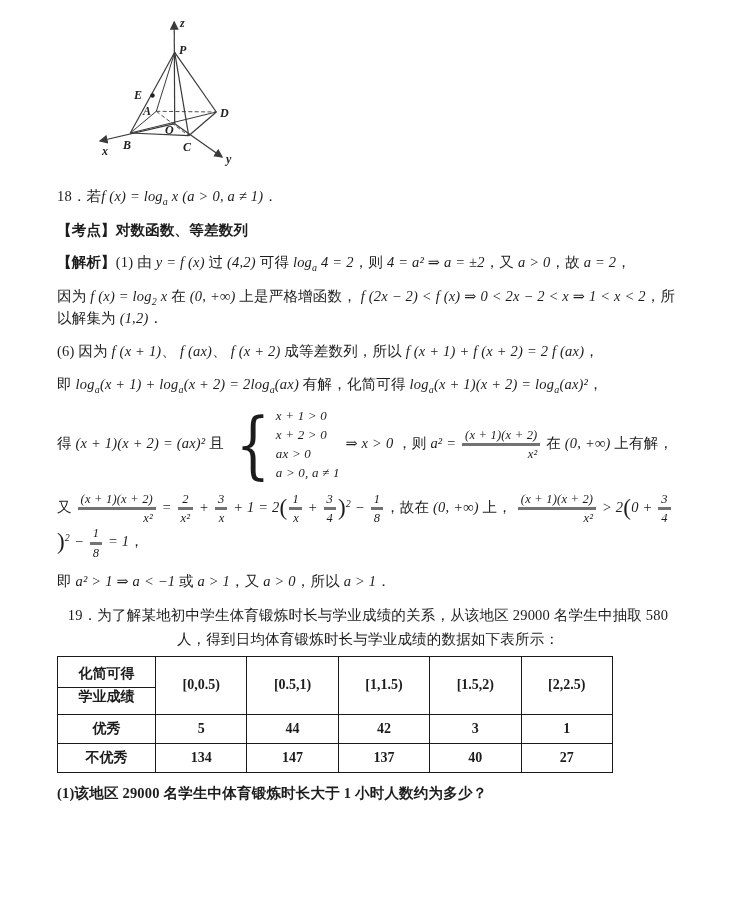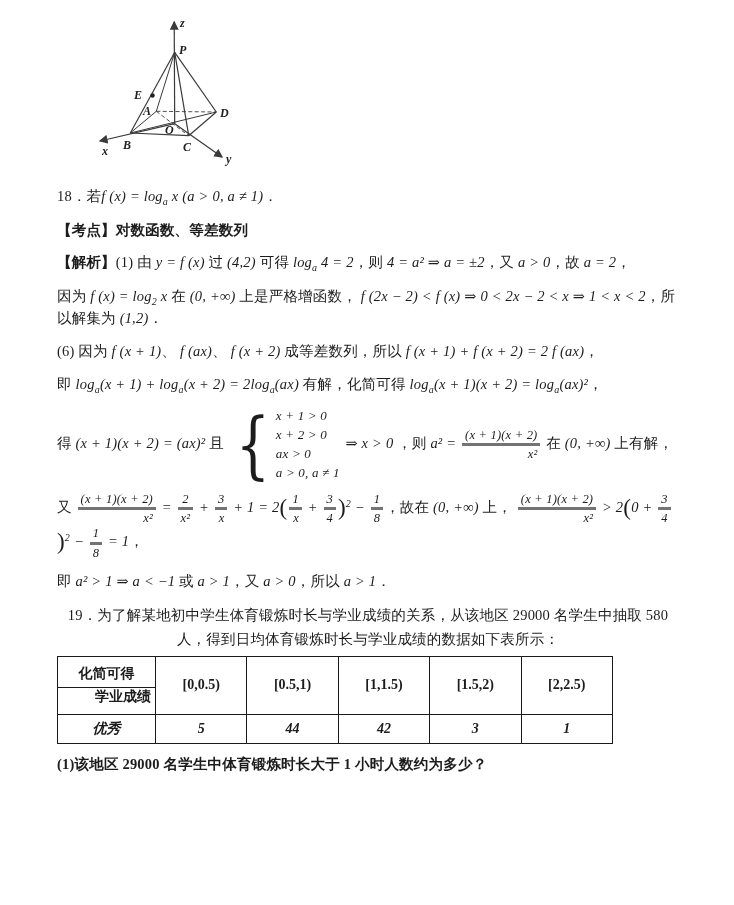--- a/index.html
+++ b/index.html
@@ -54,23 +54,23 @@
   .bp { font-size:23px; vertical-align:-0.12em; font-style:normal; font-weight:400; }
 
   .tall { display:block; }
 
   
   table.t19 { border-collapse:collapse; width:556px; margin:4px 0 10px 0;
     font-size:14px; table-layout:fixed; }
   table.t19 td { border:1.6px solid #1a1a1a; text-align:center; vertical-align:middle; }
   table.t19 td.corner { padding:0; width:98px; }
   .corner-top { padding:5px 4px 4px; border-bottom:1.4px solid #1a1a1a; font-weight:700; }
-  .corner-bottom { padding:0 4px 5px; font-weight:700;text-align:right; }
+  .corner-bottom { padding:0 4px 5px; font-weight:700; }
   table.t19 tr.hrow td { height:58px; font-weight:600; }
-  table.t19 tr.drow td { height:29px; font-weight:600;font-style:italic; }
+  table.t19 tr.drow td { height:29px; font-weight:600; }
   table.t19 td.rlabel { font-weight:700; }
 
   .q-line { font-size:14.5px; line-height:1.45; margin-bottom:7px; font-weight:700; letter-spacing:0.2px; }
 
   
   .fig-line { stroke:#3a3a3a; stroke-width:1.2; fill:none; }
   .fig-thin { stroke:#3a3a3a; stroke-width:1; fill:none; }
   .fig-dash { stroke:#3a3a3a; stroke-width:0.9; fill:none; stroke-dasharray:4 2.4; }
   .fig-label { font-size:12px; font-style:italic; font-weight:700; fill:#222;
     font-family:"Liberation Serif","DejaVu Serif",serif; }
@@ -153,18 +153,26 @@
         <td>[2,2.5)</td>
       </tr>
       <tr class="drow">
         <td class="rlabel">优秀</td>
         <td>5</td>
         <td>44</td>
         <td>42</td>
         <td>3</td>
         <td>1</td>
       </tr>
+      <tr class="drow">
+        <td class="rlabel">不优秀</td>
+        <td>134</td>
+        <td>147</td>
+        <td>137</td>
+        <td>40</td>
+        <td>27</td>
+      </tr>
     </tbody>
   </table>
 
   <div class="q-line">(1)该地区 29000 名学生中体育锻炼时长大于 1 小时人数约为多少？</div>
 
 </div>
 
 </body></html>

